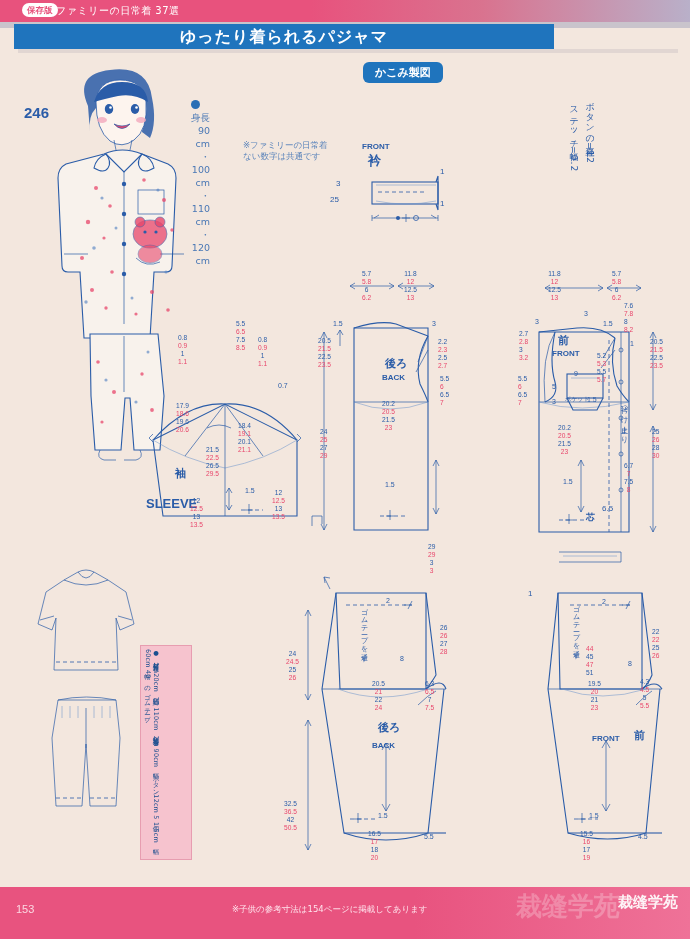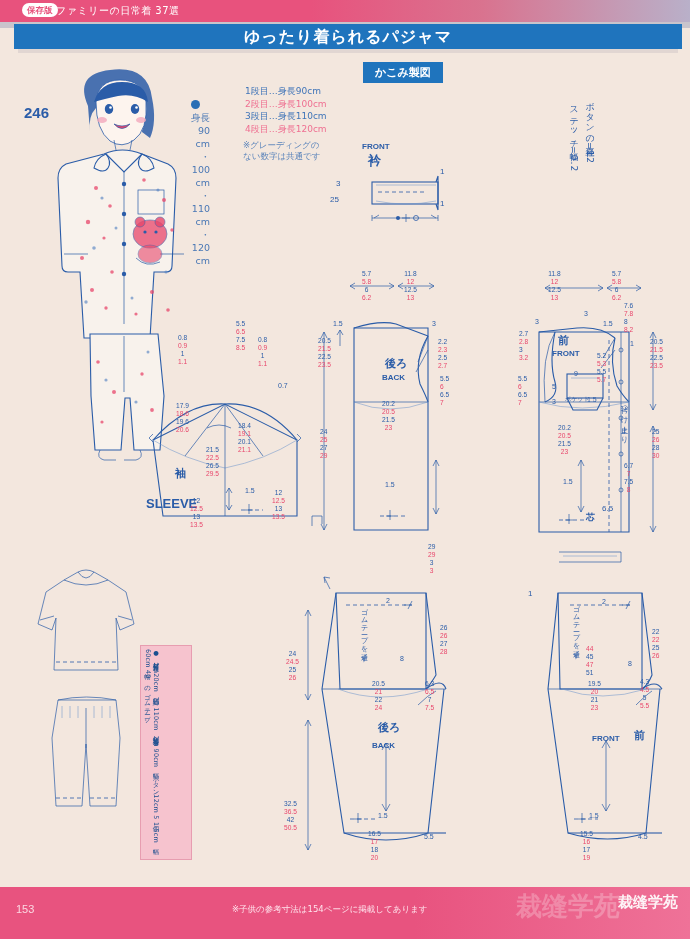--- a/index.html
+++ b/index.html
@@ -13,31 +13,31 @@
   .page { position:absolute; inset:0; background:#f3e7de; }
 
   
   .topstrip { position:absolute; left:0; top:0; width:690px; height:22px;
      background:linear-gradient(90deg,#e8527d 0%, #e8527d 45%, #d9738f 70%, #b9b0c9 100%); }
   .topstrip .kw { position:absolute; left:22px; top:3px; background:#fff;
      border-radius:8px; padding:0 5px; font-size:8.5px; color:#e8527d; font-weight:bold; line-height:14px;}
   .topstrip .kwtxt { position:absolute; left:56px; top:4px; font-size:10px; color:#fff; letter-spacing:.5px;}
   .greystrip{ position:absolute; left:0; top:22px; width:690px; height:6px; background:#c9c4cc;}
 
-  .titlebar { position:absolute; left:14px; top:24px; width:668px; height:25px;
+  .titlebar { position:absolute; left:14px; top:24px; width:540px; height:25px;
      background:#1f74bd; }
   .titlebar span { display:block; text-align:center; color:#fff; font-size:16px;
      font-weight:bold; line-height:25px; letter-spacing:1px;}
   .titleshadow{ position:absolute; left:18px; top:49px; width:660px; height:4px; background:#cfc6c6; opacity:.5;}
   .lbl { position:absolute; font-size:7px; color:#2a5ca8; white-space:nowrap; line-height:1.05;}
   .stack{ position:absolute; font-size:6.6px; line-height:8px; white-space:nowrap; text-align:center;}
   .stack .a{color:#2a5ca8}.stack .b{color:#e8466b}
   .jp { font-family:"DejaVu Sans", sans-serif; }
 
-  .pill { position:absolute; background:#1f74bd; color:#fff; border-radius:0;
+  .pill { position:absolute; background:#1f74bd; color:#fff; border-radius:6px;
      font-size:11px; padding:3px 12px; font-weight:bold;}
 
   .num279 { position:absolute; left:24px; top:104px; font-size:15px; font-weight:bold; color:#2a5ca8;}
 
   
   .sizecol{ position:absolute; left:180px; top:100px; width:30px; text-align:right;
      font-size:9.5px; color:#4a78b5; line-height:13px;}
   .sizecol .dot{ display:block; width:9px;height:9px;border-radius:50%;background:#2a6fb5;margin:0 auto 2px;}
 
   .gradelist{ position:absolute; left:245px; top:85px; font-size:9px; line-height:12.5px;}
@@ -186,27 +186,21 @@
     <div>100</div>
     <div>cm</div>
     <div>・</div>
     <div>110</div>
     <div>cm</div>
     <div>・</div>
     <div>120</div>
     <div>cm</div>
   </div>
 
-  <div class="gradelist jp">
-    <div>1段目…身長90cm</div>
-    <div>2段目…身長100cm</div>
-    <div>3段目…身長110cm</div>
-    <div>4段目…身長120cm</div>
-  </div>
-  <div class="gradenote jp" style="white-space:pre-line">※グレーディングの
+  <div class="gradenote jp" style="white-space:pre-line">※ファミリーの日常着
 ない数字は共通です</div>
 
   <div class="collarttl">FRONT</div>
   <div class="collarjp jp">衿</div>
   <svg width="140" height="70" style="left:350px; top:172px;">
     <rect class="bl" x="22" y="10" width="66" height="22"></rect>
     <path class="bl" d="M88 4 l0 34 M88 4 l-2 6 M88 38 l-2 -6"></path>
     <path class="bldash" x1="0" d="M28 20 L74 20"></path>
     <path class="blthin" d="M26 13 l60 0"></path>
     <path class="blthin" d="M26 29 q30 6 60 0"></path>

